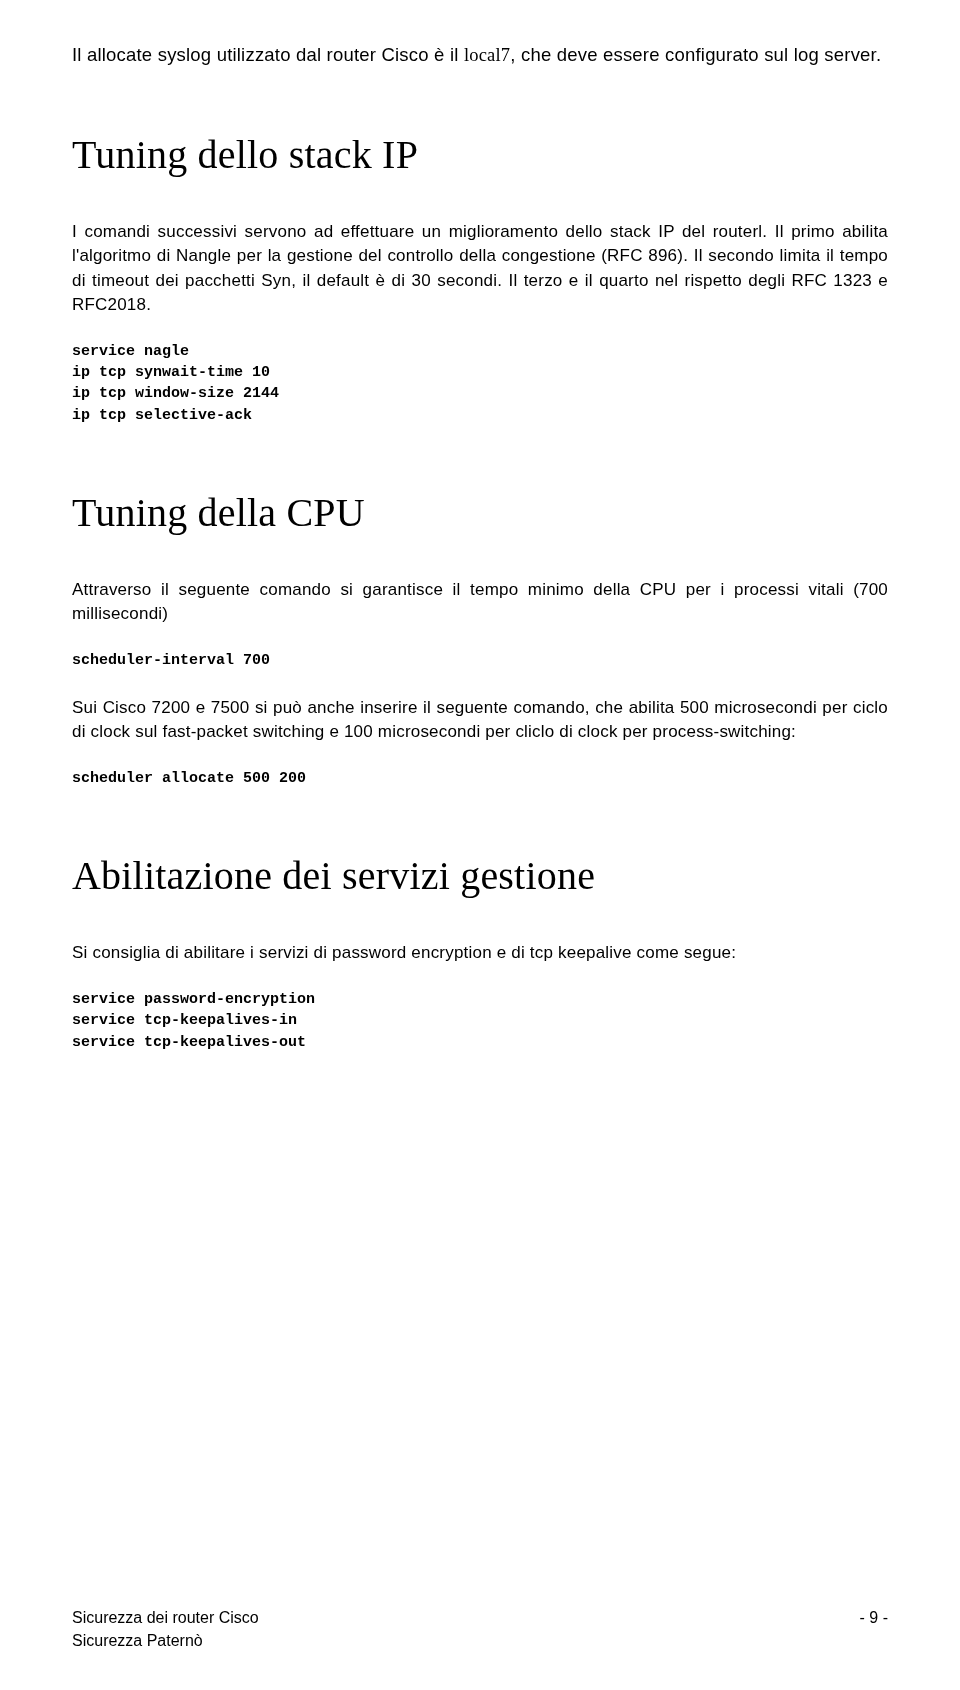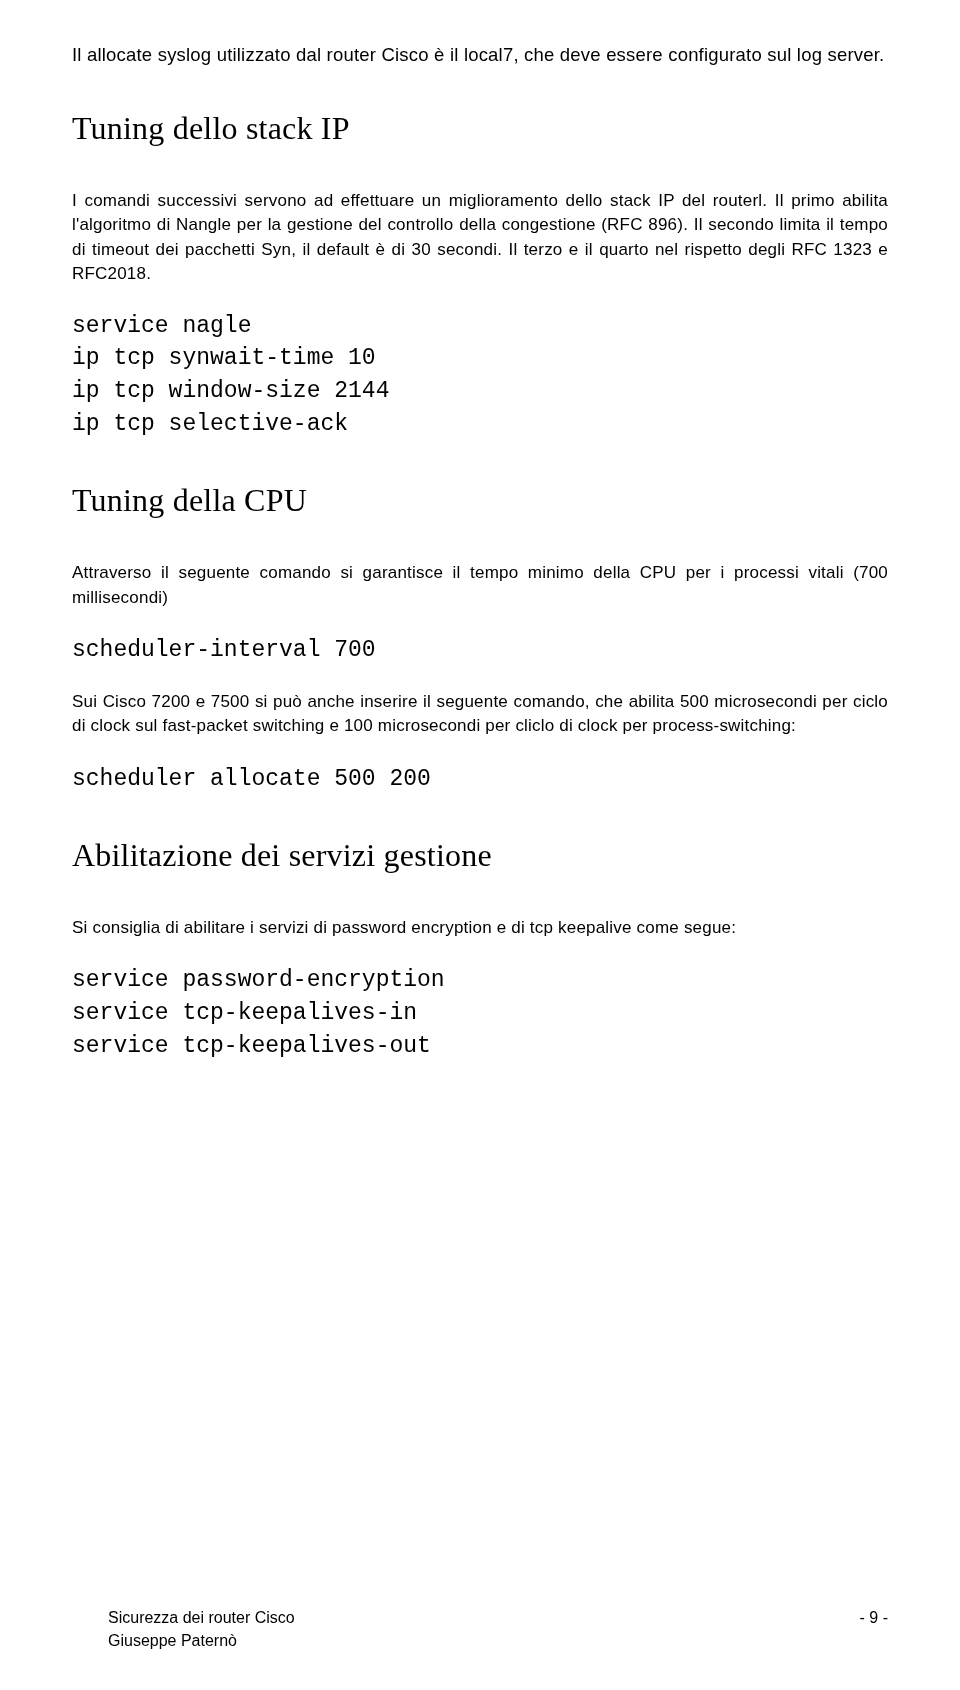--- a/index.html
+++ b/index.html
@@ -5,58 +5,59 @@
   * { margin: 0; padding: 0; box-sizing: border-box; }
   body {
     background: #ffffff;
     width: 960px;
     height: 1690px;
     font-family: Arial, Helvetica, sans-serif;
     color: #000000;
     padding: 42px 72px 40px 72px;
     position: relative;
   }
-  .monospace { font-family: Liberation Sans, sans-serif; }
+  .monospace { font-family: Liberation Serif, serif; }
   .para {
     font-size: 17px;
     line-height: 1.42;
     letter-spacing: 0.2px;
     margin-bottom: 24px;
     text-align: justify;
   }
   .para-tight {
     font-size: 18.5px;
     line-height: 1.42;
     letter-spacing: 0.2px;
     margin-bottom: 0;
   }
   h2 {
     font-family: "Times New Roman", Times, serif;
     font-weight: normal;
-    font-size: 32px;
-    margin-top: 42px;
+    font-size: 40px;
+    margin-top: 63px;
     margin-bottom: 42px;
     letter-spacing: 0.2px;
   }
   .codeblock {
     font-family: "Courier New", Courier, monospace;
-    font-size: 23px;
+    font-size: 15px;
     line-height: 1.42;
     margin-bottom: 24px;
     white-space: pre;
+    font-weight: bold;
   }
   .footer {
     position: absolute;
     bottom: 38px;
     left: 72px;
     right: 72px;
     font-size: 16px;
     line-height: 1.4;
   }
-  .footer-left { float: left; margin-left: 36px; }
+  .footer-left { float: left; }
   .footer-right { float: right; }
 </style>
 </head>
 <body>
 
 <p class="para-tight">
   <span>Il allocate syslog utilizzato dal router Cisco è il </span><span class="monospace">local7</span><span>, che deve essere configurato sul log server.</span>
 </p>
 
 <h2>Tuning dello stack IP</h2>
@@ -82,16 +83,16 @@
 
 <p class="para">Si consiglia di abilitare i servizi di password encryption e di tcp keepalive come segue:</p>
 
 <div class="codeblock">service password-encryption
 service tcp-keepalives-in
 service tcp-keepalives-out</div>
 
 <div class="footer">
   <div class="footer-left">
     <div>Sicurezza dei router Cisco</div>
-    <div>Giuseppe Paternò</div>
+    <div>Sicurezza Paternò</div>
   </div>
   <div class="footer-right">- 9 -</div>
 </div>
 
 </body></html>

